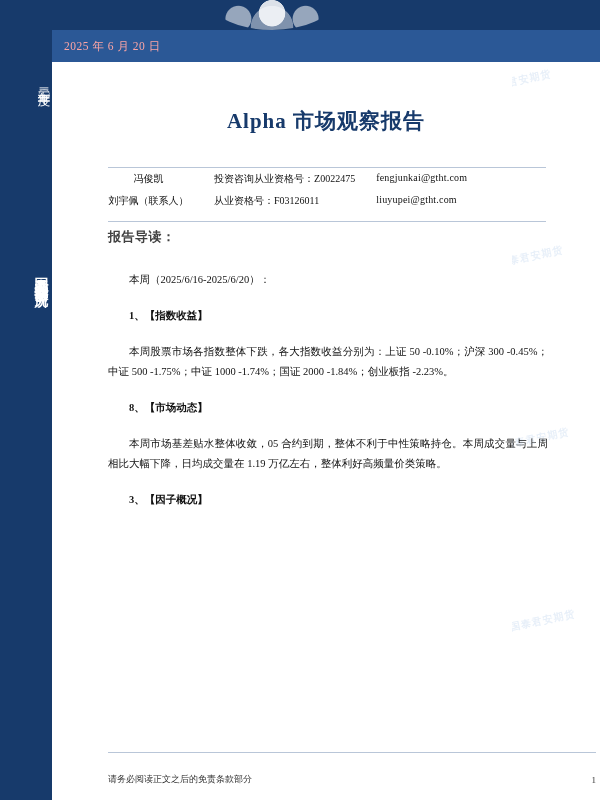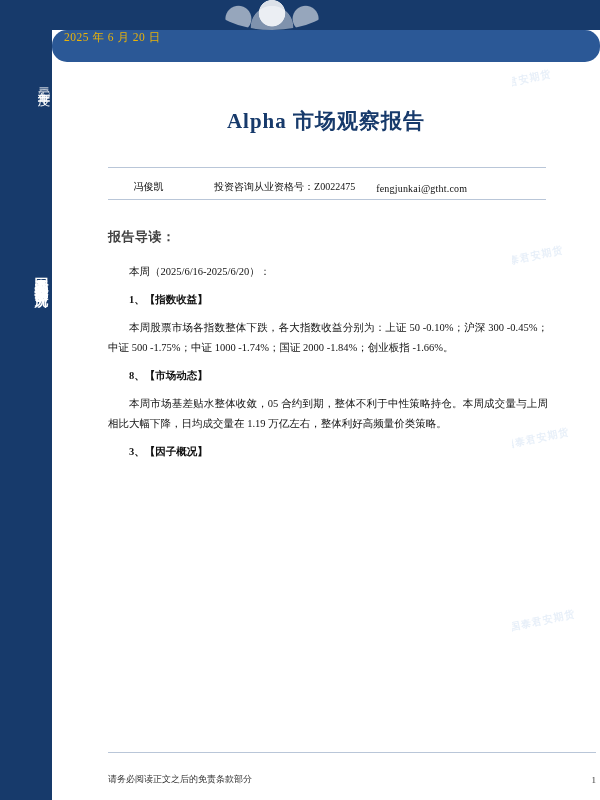--- a/index.html
+++ b/index.html
@@ -84,23 +84,23 @@
   }
 
   
   .datebar {
     position: absolute;
     left: 52px;
     top: 30px;
     width: 548px;
     height: 32px;
     background: #2b5896;
-    color: #eab308;
-    display: flex;
-    border-radius: 15px;
+    color: #fca5a5;
+    display: flex;
+    align-items: center;
   }
   .datebar .date {
     margin-left: 12px;
     font-size: 11.5px;
     letter-spacing: 0.5px;
   }
 
   
   .page {
     position: absolute;
@@ -128,21 +128,21 @@
     position: absolute;
     top: 105px;
     left: 56px;
     width: 438px;
     border-top: 1px solid #b9c6d8;
     border-bottom: 1px solid #b9c6d8;
     padding: 4px 0 5px 0;
   }
   .authors .row {
     display: flex;
-    align-items: flex-end;
+    align-items: flex-start;
     height: 22px;
     font-size: 10px;
     color: #111111;
   }
   .authors .c-name   { width: 84px; text-align: center; }
   .authors .c-qual   { width: 168px; text-align: left; margin-left: 25px; }
   .authors .c-mail   { width: 176px; text-align: left; letter-spacing: 0.2px; }
 
   
   .lead-title {
@@ -157,21 +157,21 @@
   .body {
     position: absolute;
     top: 192px;
     left: 56px;
     width: 440px;
     color: #111111;
     font-size: 10.5px;
     line-height: 20px;
     text-align: justify;
   }
-  .body p { margin: 8px 0 8px 0; }
+  .body p { margin: 16px 0 8px 0; }
   .body p.indent { text-indent: 21px; }
   .body p.head { font-weight: bold; text-indent: 21px; }
 
   
   .footer {
     position: absolute;
     left: 56px;
     bottom: 14px;
     width: 488px;
     border-top: 1px solid #b9c6d8;
@@ -340,28 +340,33 @@
 <div class="page content-layer">
 
   <div class="title">Alpha 市场观察报告</div>
 
   <div class="authors">
     <div class="row">
       <div class="c-name">冯俊凯</div>
       <div class="c-qual">投资咨询从业资格号：Z0022475</div>
       <div class="c-mail">fengjunkai@gtht.com</div>
     </div>
+    <div class="row">
+      <div class="c-name">刘宇佩（联系人）</div>
+      <div class="c-qual">从业资格号：F03126011</div>
+      <div class="c-mail">liuyupei@gtht.com</div>
+    </div>
   </div>
 
   <div class="lead-title">报告导读：</div>
 
   <div class="body">
     <p class="indent">本周（2025/6/16-2025/6/20）：</p>
     <p class="head">1、【指数收益】</p>
-    <p class="indent">本周股票市场各指数整体下跌，各大指数收益分别为：上证 50 -0.10%；沪深 300 -0.45%；中证 500 -1.75%；中证 1000 -1.74%；国证 2000 -1.84%；创业板指 -1.66%。</p>
+    <p class="indent">本周股票市场各指数整体下跌，各大指数收益分别为：上证 50 -0.10%；沪深 300 -0.45%；中证 500 -1.75%；中证 1000 -1.74%；国证 2000 -1.84%；创业板指 -2.23%。</p>
     <p class="head">8、【市场动态】</p>
     <p class="indent">本周市场基差贴水整体收敛，05 合约到期，整体不利于中性策略持仓。本周成交量与上周相比大幅下降，日均成交量在 1.19 万亿左右，整体利好高频量价类策略。</p>
     <p class="head">3、【因子概况】</p>
   </div>
 
   <div class="footer">
     <span>请务必阅读正文之后的免责条款部分</span>
     <span>1</span>
   </div>
 

